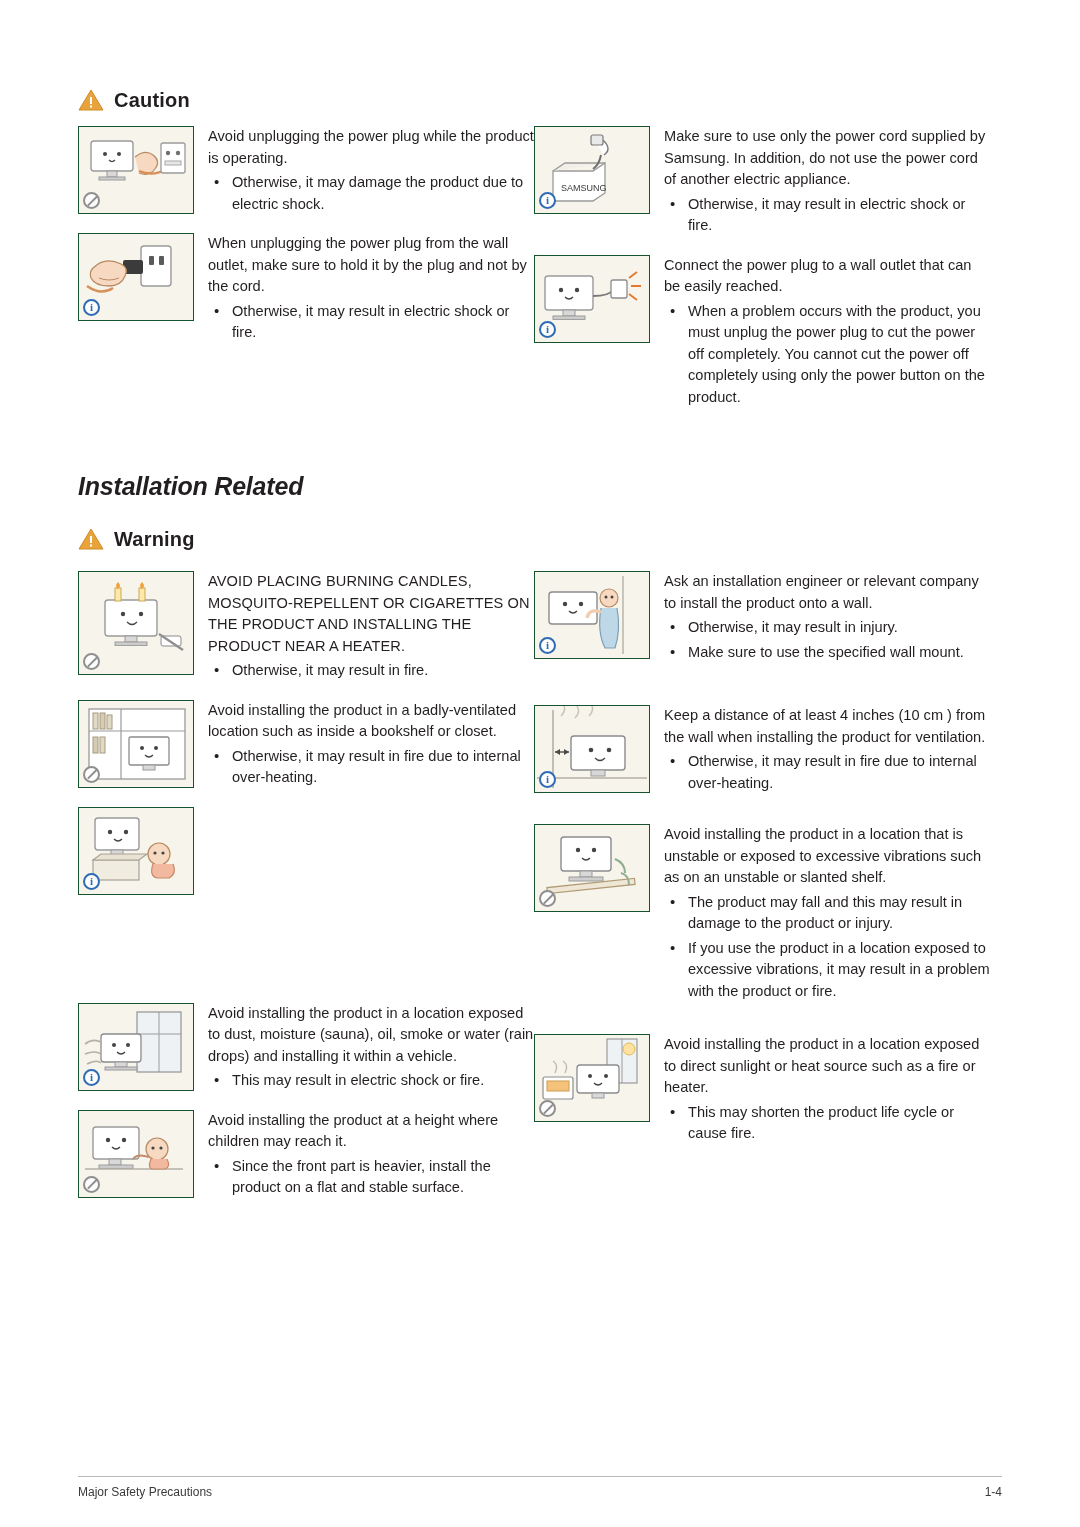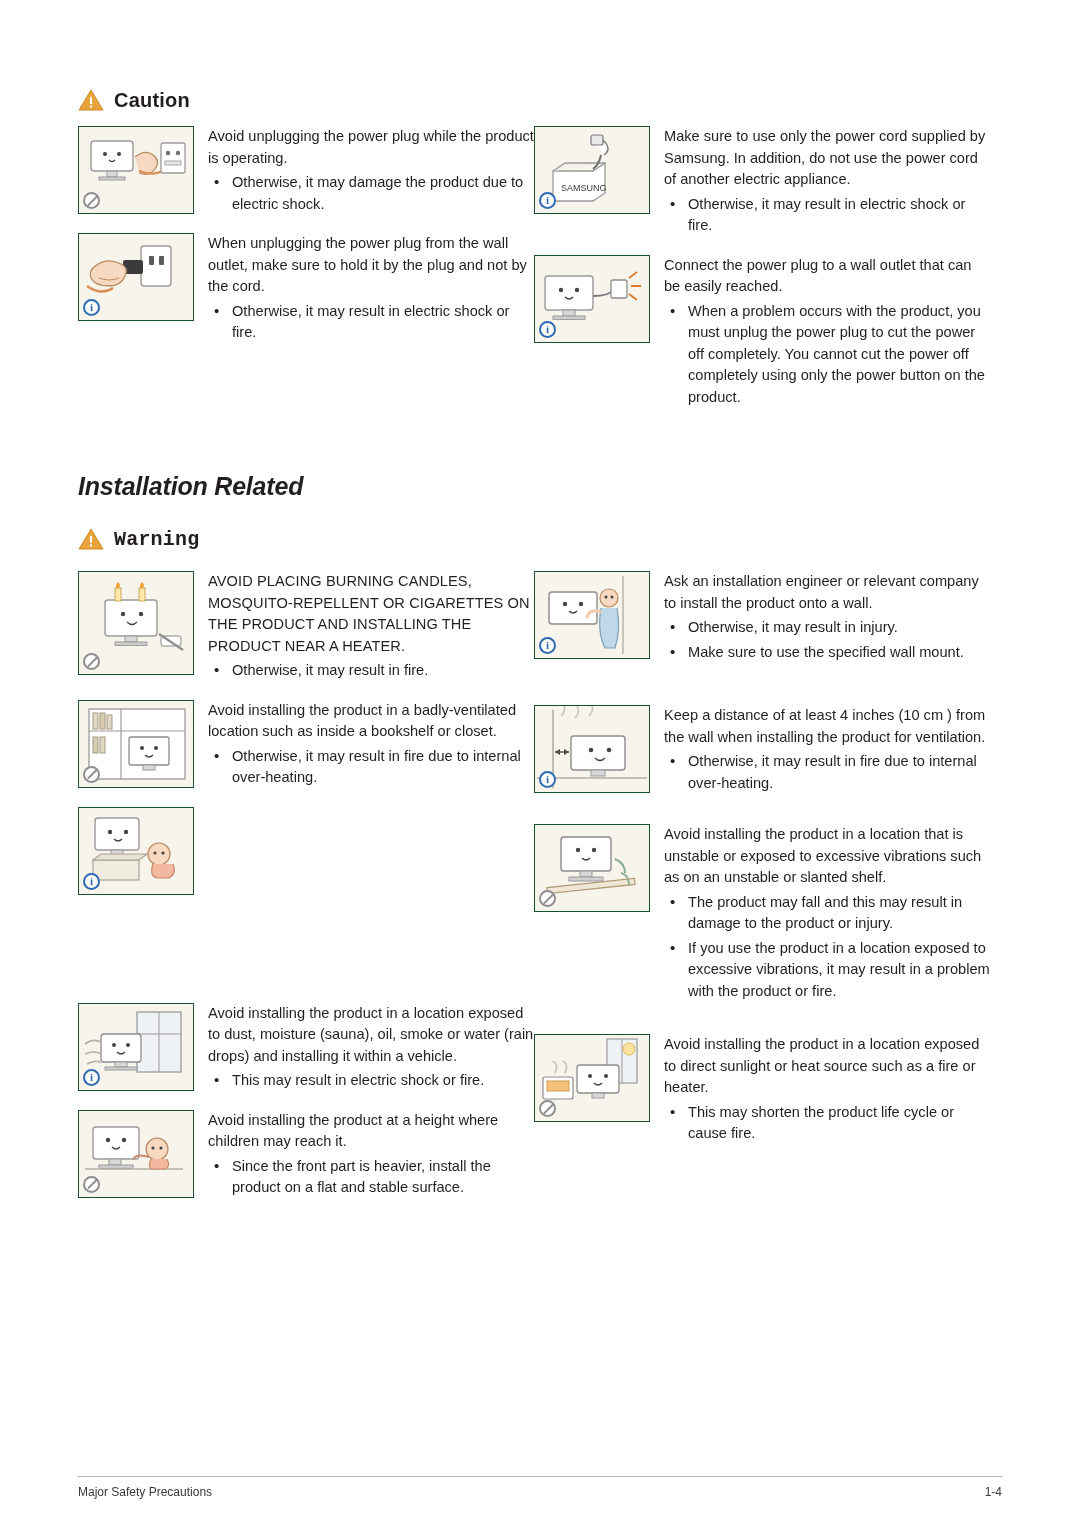--- a/index.html
+++ b/index.html
@@ -274,21 +274,21 @@
             <li>When a problem occurs with the product, you must unplug the power plug to cut the power off completely. You cannot cut the power off completely using only the power button on the product.</li>
           </ul>
         </div>
       </div>
 
     </div>
   </div>
 
   <h2 class="chapter" style="margin-top:54px;">Installation Related</h2>
 
-  <div class="sec-head" style="margin-top:26px;font-family:Liberation Mono, monospace;">
+  <div class="sec-head" style="margin-top:26px;">
     <span class="tri">
       <svg width="26" height="24" viewBox="0 0 26 24">
         <path d="M13 2 L25 22 L1 22 Z" fill="#e8a33d" stroke="#d08c23" stroke-width="1" stroke-linejoin="round"></path>
         <rect x="12" y="9" width="2" height="7" fill="#ffffff"></rect>
         <rect x="12" y="17.5" width="2" height="2" fill="#ffffff"></rect>
       </svg>
     </span>
     <span class="label">Warning</span>
   </div>
 

